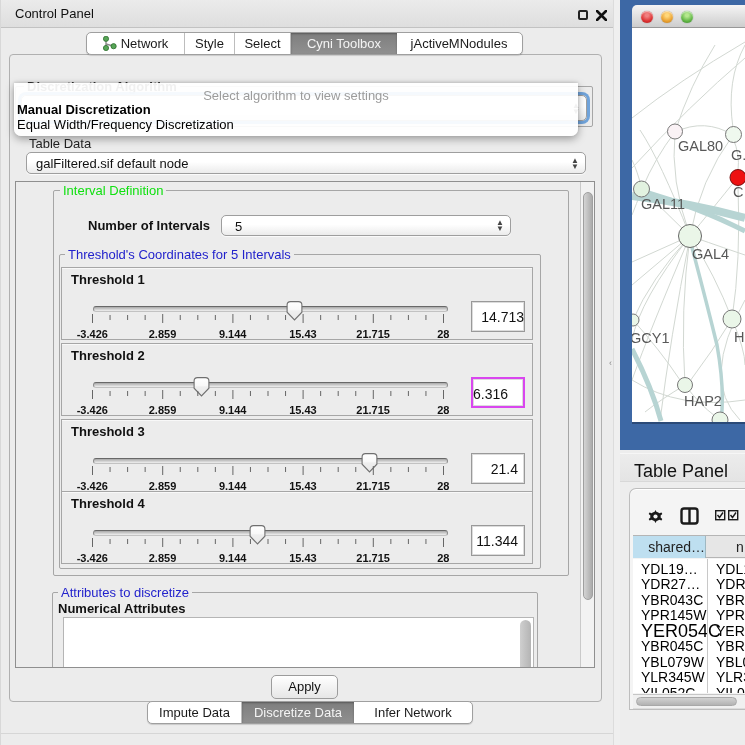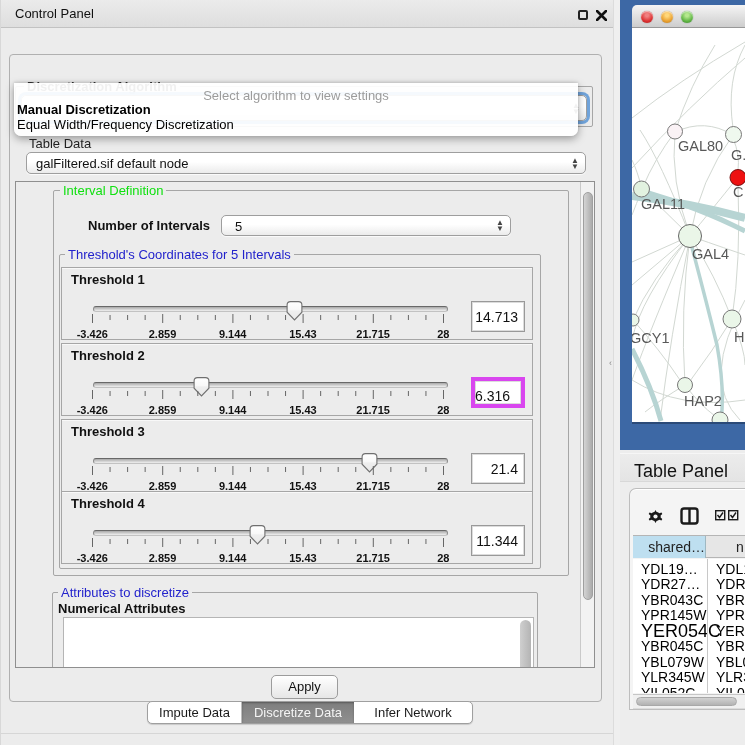--- a/index.html
+++ b/index.html
@@ -15,20 +15,34 @@
 <div id="root">
 <div class="abs" style="left:0;top:0;width:613px;height:745px;background:#ececec;border-left:1px solid #d8d8d8">
 <div class="abs" style="left:0;top:0;width:613px;height:28px;background:linear-gradient(#ebebeb,#dedede);border-bottom:1px solid #c2c2c2">
 <div class="abs" style="left:14px;top:6px;font-size:13px;color:#111">Control Panel</div>
 <div class="abs" style="left:577px;top:10px;width:10px;height:10px;border:2px solid #222;border-radius:2px"></div>
 <svg class="abs" style="left:595px;top:10px" width="11" height="11" viewBox="0 0 11 11">
           <path d="M1 1 L10 10 M10 1 L1 10" stroke="#111" stroke-width="2.6" stroke-linecap="round"></path>
         </svg>
 </div>
 <div class="abs" style="left:8px;top:54px;width:593px;height:648px;background:#ececec;border:1px solid #b0b0b0;border-radius:4px"></div>
+<div class="abs" style="left:85px;top:32px;width:437px;height:23px;background:#fff;border:1px solid #9f9f9f;border-radius:5px;box-shadow:0 1px 1px rgba(0,0,0,.15);overflow:hidden;white-space:nowrap;font-size:0">
+<div class="seg" style="width:98px;border-right:1px solid #bdbdbd">
+<svg style="vertical-align:-3px;margin-right:4px" width="14" height="15" viewBox="0 0 14 15">
+            <line x1="3" y1="3" x2="3" y2="12" stroke="#8a8a8a" stroke-width="1.4"></line>
+            <line x1="3" y1="8" x2="10" y2="10" stroke="#8a8a8a" stroke-width="1.4"></line>
+            <circle cx="3" cy="2.8" r="2.6" fill="#57a557" stroke="#2d6e2d" stroke-width="0.8"></circle>
+            <circle cx="3" cy="12" r="2.6" fill="#57a557" stroke="#2d6e2d" stroke-width="0.8"></circle>
+            <circle cx="10.6" cy="10.2" r="2.6" fill="#57a557" stroke="#2d6e2d" stroke-width="0.8"></circle>
+          </svg>Network</div>
+<div class="seg" style="width:50px;border-right:1px solid #bdbdbd">Style</div>
+<div class="seg" style="width:56px;border-right:1px solid #bdbdbd">Select</div>
+<div class="seg" style="width:106px;background:linear-gradient(#7e7e7e,#909090);color:#f4f4f4;box-shadow:inset 0 1px 2px rgba(0,0,0,.3)">Cyni Toolbox</div>
+<div class="seg" style="width:124px">jActiveMNodules</div>
+</div>
 <div class="group" style="left:14px;top:86px;width:578px;height:41px;background:#ececec">
 <div class="gtitle" style="left:8px;font-weight:bold;color:#333">Discretization Algorithm</div>
 </div>
 <div class="combo" style="left:20px;top:95px;width:566px;height:26px;box-shadow:0 0 0 3px rgba(90,150,215,.85)">
         <div class="ar">
           <span style="font-size:8px;line-height:5px;color:#444">▲</span>
           <span style="font-size:8px;line-height:5px;color:#444">▼</span>
         </div>
       </div>
 <div class="abs" style="left:13px;top:83px;width:564px;height:53px;background:rgba(255,255,255,.93);border-radius:0 0 7px 7px;box-shadow:0 3px 8px rgba(0,0,0,.35),0 -1px 3px rgba(0,0,0,.12)">
@@ -95,21 +109,21 @@
             <line x1="316.40" y1="1" x2="316.40" y2="6" stroke="#666666" stroke-width="1"></line>
             <line x1="333.95" y1="1" x2="333.95" y2="6" stroke="#666666" stroke-width="1"></line>
             <line x1="351.50" y1="0" x2="351.50" y2="9" stroke="#666666" stroke-width="1"></line>
           </svg>
           <div style="position:absolute;left:0.3px;top:60px;width:60px;text-align:center;font-size:11px;font-weight:bold;color:#111">-3.426</div>
           <div style="position:absolute;left:70.5px;top:60px;width:60px;text-align:center;font-size:11px;font-weight:bold;color:#111">2.859</div>
           <div style="position:absolute;left:140.7px;top:60px;width:60px;text-align:center;font-size:11px;font-weight:bold;color:#111">9.144</div>
           <div style="position:absolute;left:210.9px;top:60px;width:60px;text-align:center;font-size:11px;font-weight:bold;color:#111">15.43</div>
           <div style="position:absolute;left:281.1px;top:60px;width:60px;text-align:center;font-size:11px;font-weight:bold;color:#111">21.715</div>
           <div style="position:absolute;left:351.3px;top:60px;width:60px;text-align:center;font-size:11px;font-weight:bold;color:#111">28</div>
-          <div style="position:absolute;left:409px;top:33px;width:54px;height:31px;background:#fff;border:1px solid #999;box-shadow:inset 0 0 0 1px #dcdcdc;font-size:14px;color:#111;text-align:right;line-height:31px;padding-right:6px">14.713</div>
+          <div style="position:absolute;left:409px;top:33px;width:54px;height:31px;background:#fff;border:1px solid #999;box-shadow:inset 0 0 0 1px #dcdcdc;font-size:14px;color:#111;text-align:right;line-height:31px;">14.713</div>
         </div>
 <div class="tpanel" style="left:45px;top:161px;width:472px;height:73px">
           <div style="position:absolute;left:9px;top:4px;font-weight:bold;font-size:13px;color:#111">Threshold 2</div>
           <div style="position:absolute;left:31px;top:38px;width:355px;height:6px;border-top:1px solid #686868;border-left:1px solid #8d8d8d;border-right:1px solid #8d8d8d;border-bottom:1px solid #c2c2c2;border-radius:3px;background:linear-gradient(#a8a8a8,#f0f0f0)"></div>
           <svg style="position:absolute;left:130.6px;top:33.0px" width="17" height="20" viewBox="0 0 17 20">
 <defs>
               <linearGradient id="thg13933" x1="0" y1="0" x2="0" y2="1">
 <stop offset="0" stop-color="#ffffff"></stop>
                 <stop offset="0.45" stop-color="#f8f8f8"></stop>
                 <stop offset="0.5" stop-color="#eeeeee"></stop>
@@ -140,21 +154,21 @@
             <line x1="316.40" y1="1" x2="316.40" y2="6" stroke="#666666" stroke-width="1"></line>
             <line x1="333.95" y1="1" x2="333.95" y2="6" stroke="#666666" stroke-width="1"></line>
             <line x1="351.50" y1="0" x2="351.50" y2="9" stroke="#666666" stroke-width="1"></line>
           </svg>
           <div style="position:absolute;left:0.3px;top:60px;width:60px;text-align:center;font-size:11px;font-weight:bold;color:#111">-3.426</div>
           <div style="position:absolute;left:70.5px;top:60px;width:60px;text-align:center;font-size:11px;font-weight:bold;color:#111">2.859</div>
           <div style="position:absolute;left:140.7px;top:60px;width:60px;text-align:center;font-size:11px;font-weight:bold;color:#111">9.144</div>
           <div style="position:absolute;left:210.9px;top:60px;width:60px;text-align:center;font-size:11px;font-weight:bold;color:#111">15.43</div>
           <div style="position:absolute;left:281.1px;top:60px;width:60px;text-align:center;font-size:11px;font-weight:bold;color:#111">21.715</div>
           <div style="position:absolute;left:351.3px;top:60px;width:60px;text-align:center;font-size:11px;font-weight:bold;color:#111">28</div>
-          <div style="position:absolute;left:409px;top:33px;width:54px;height:31px;background:#fff;border:4px solid #d946ef;box-shadow:inset 0 0 0 1px #dcdcdc;font-size:14px;color:#111;text-align:right;line-height:31px;padding-right:19px">6.316</div>
+          <div style="position:absolute;left:409px;top:33px;width:54px;height:31px;background:#fff;border:2px solid #d946ef;box-shadow:inset 0 0 0 1px #dcdcdc;font-size:14px;color:#111;text-align:right;line-height:31px;padding-right:19px">6.316</div>
         </div>
 <div class="tpanel" style="left:45px;top:237px;width:472px;height:73px">
           <div style="position:absolute;left:9px;top:4px;font-weight:bold;font-size:13px;color:#111">Threshold 3</div>
           <div style="position:absolute;left:31px;top:38px;width:355px;height:6px;border-top:1px solid #686868;border-left:1px solid #8d8d8d;border-right:1px solid #8d8d8d;border-bottom:1px solid #c2c2c2;border-radius:3px;background:linear-gradient(#a8a8a8,#f0f0f0)"></div>
           <svg style="position:absolute;left:299.1px;top:33.0px" width="17" height="20" viewBox="0 0 17 20">
 <defs>
               <linearGradient id="thg30733" x1="0" y1="0" x2="0" y2="1">
 <stop offset="0" stop-color="#ffffff"></stop>
                 <stop offset="0.45" stop-color="#f8f8f8"></stop>
                 <stop offset="0.5" stop-color="#eeeeee"></stop>

